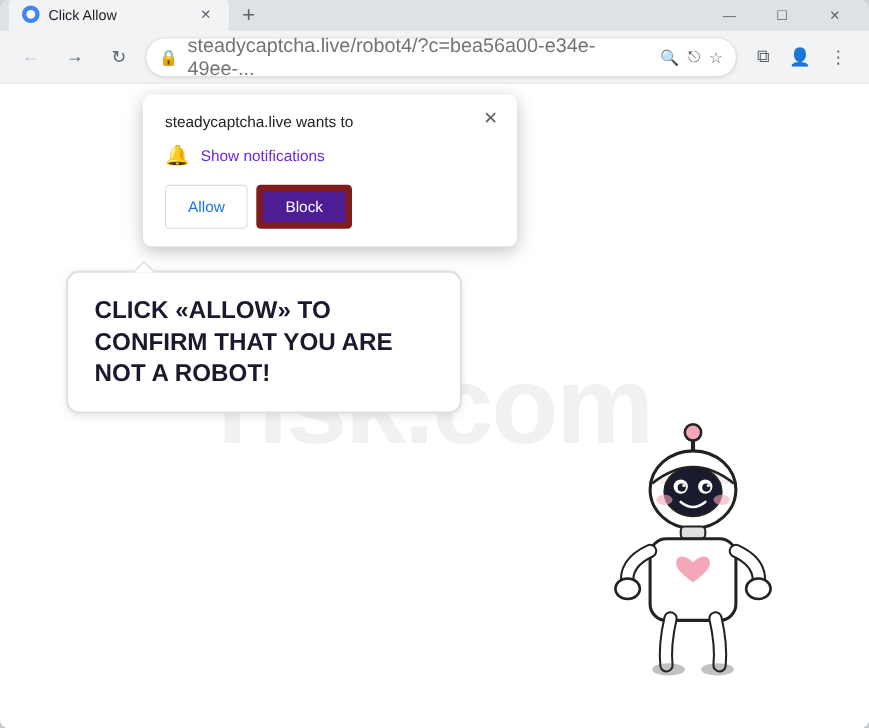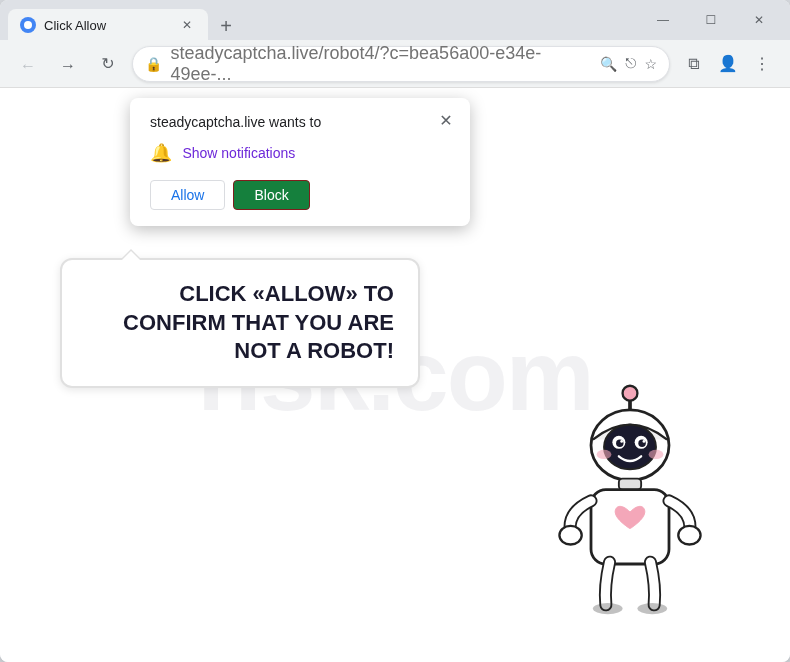--- a/index.html
+++ b/index.html
@@ -19,21 +19,21 @@
       border-radius: 8px;
       box-shadow: 0 4px 20px rgba(0,0,0,0.3);
       display: flex;
       flex-direction: column;
       overflow: hidden;
     }
 
     
     .title-bar {
       background: #dee1e6;
-      height: 40px;
+      height: 28px;
       display: flex;
       align-items: center;
       padding: 0 8px;
       gap: 0;
       flex-shrink: 0;
     }
 
     .tab-strip {
       display: flex;
       align-items: flex-end;
@@ -284,23 +284,23 @@
       border: none;
     }
 
     .popup-btn.allow {
       background: white;
       color: #1a73e8;
       border: 1px solid #dadce0;
     }
 
     .popup-btn.block {
-      background: #15803d;
+      background: #4c1d95;
       color: white;
-      border: 1px solid #7f1d1d;
+      border: 6px solid #7f1d1d;
     }
 
     
     .speech-bubble {
       position: absolute;
       top: 170px;
       left: 60px;
       background: white;
       border: 2px solid #e0e0e0;
       border-radius: 12px;
@@ -326,21 +326,21 @@
       top: -22px;
       left: 58px;
       border: 11px solid transparent;
       border-bottom-color: #e0e0e0;
     }
 
     .speech-text {
       font-size: 22px;
       font-weight: 900;
       color: #1a1a2e;
-      text-align: right;
+      text-align: left;
       line-height: 1.3;
       text-transform: uppercase;
     }
 
     
     .robot-container {
       position: absolute;
       right: 60px;
       bottom: 20px;
       width: 200px;

